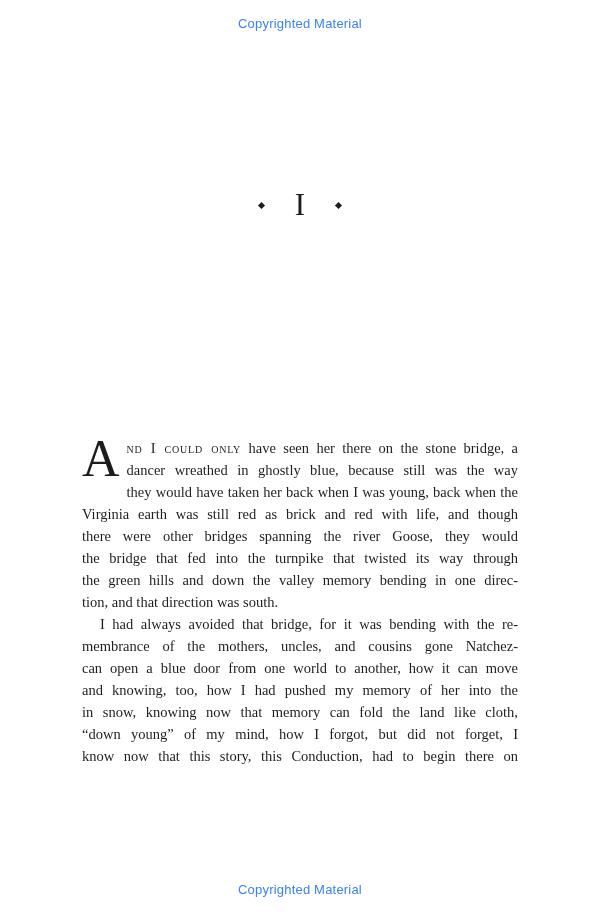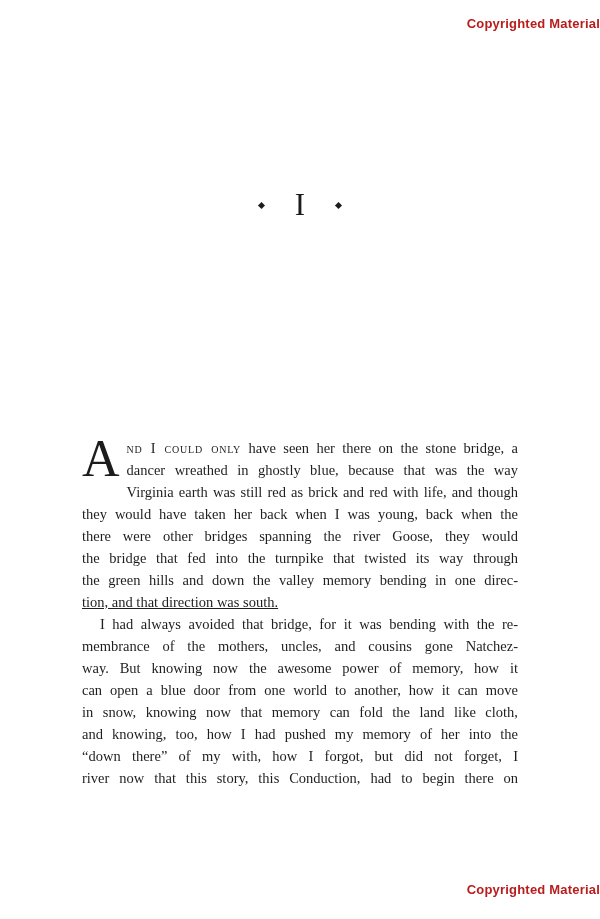--- a/index.html
+++ b/index.html
@@ -8,25 +8,25 @@
     width: 600px;
     height: 919px;
     background: #ffffff;
     overflow: hidden;
     font-family: "Liberation Serif", "DejaVu Serif", serif;
   }
   .copyright-banner {
     position: absolute;
     left: 0;
     width: 100%;
-    text-align: right;
+    text-align: center;
     font-family: "Liberation Sans", "DejaVu Sans", sans-serif;
     font-size: 13px;
-    font-weight: 700;
-    color: #b91c1c;
+    font-weight: 400;
+    color: #3b82f6;
     letter-spacing: 0.2px;
   }
   .copyright-top { top: 16px; }
   .copyright-bottom { top: 882px; }
 
   .chapter-heading {
     position: absolute;
     top: 188px;
     left: 0;
     width: 100%;
@@ -61,21 +61,20 @@
   }
   .paragraph { margin: 0; }
   .line {
     height: 22px;
     text-align: justify;
     text-align-last: justify;
     -moz-text-align-last: justify;
   }
   .line.para-end {
     text-align-last: left;
-    text-decoration: underline;
     -moz-text-align-last: left;
   }
   .line.indented { text-indent: 18px; }
   .drop-cap {
     float: left;
     height: 44px;
     font-size: 52px;
     line-height: 40px;
     margin-top: 2px;
     padding-right: 7px;
@@ -100,37 +99,36 @@
   </div>
 
   <div class="body-text">
 
     <div class="paragraph">
       <span class="drop-cap">A</span>
       <div class="line">
         <span class="small-caps">nd I could only</span>
         <span>have seen her there on the stone bridge, a</span>
       </div>
-      <div class="line">dancer wreathed in ghostly blue, because that was the way</div>
+      <div class="line">dancer wreathed in ghostly blue, because still was the way</div>
+      <div class="line">they would have taken her back when I was young, back when the</div>
       <div class="line">Virginia earth was still red as brick and red with life, and though</div>
-      <div class="line">they would have taken her back when I was young, back when the</div>
       <div class="line">there were other bridges spanning the river Goose, they would</div>
       <div class="line">the bridge that fed into the turnpike that twisted its way through</div>
       <div class="line">the green hills and down the valley memory bending in one direc-</div>
       <div class="line para-end">tion, and that direction was south.</div>
     </div>
 
     <div class="paragraph">
       <div class="line indented">I had always avoided that bridge, for it was bending with the re-</div>
       <div class="line">membrance of the mothers, uncles, and cousins gone Natchez-</div>
-      <div class="line">way. But knowing now the awesome power of memory, how it</div>
       <div class="line">can open a blue door from one world to another, how it can move</div>
+      <div class="line">and knowing, too, how I had pushed my memory of her into the</div>
       <div class="line">in snow, knowing now that memory can fold the land like cloth,</div>
-      <div class="line">and knowing, too, how I had pushed my memory of her into the</div>
-      <div class="line">“down there” of my with, how I forgot, but did not forget, I</div>
-      <div class="line">river now that this story, this Conduction, had to begin there on</div>
+      <div class="line">“down young” of my mind, how I forgot, but did not forget, I</div>
+      <div class="line">know now that this story, this Conduction, had to begin there on</div>
     </div>
 
   </div>
 
   <div class="copyright-banner copyright-bottom">Copyrighted Material</div>
 
 </div>
 
 </body></html>

